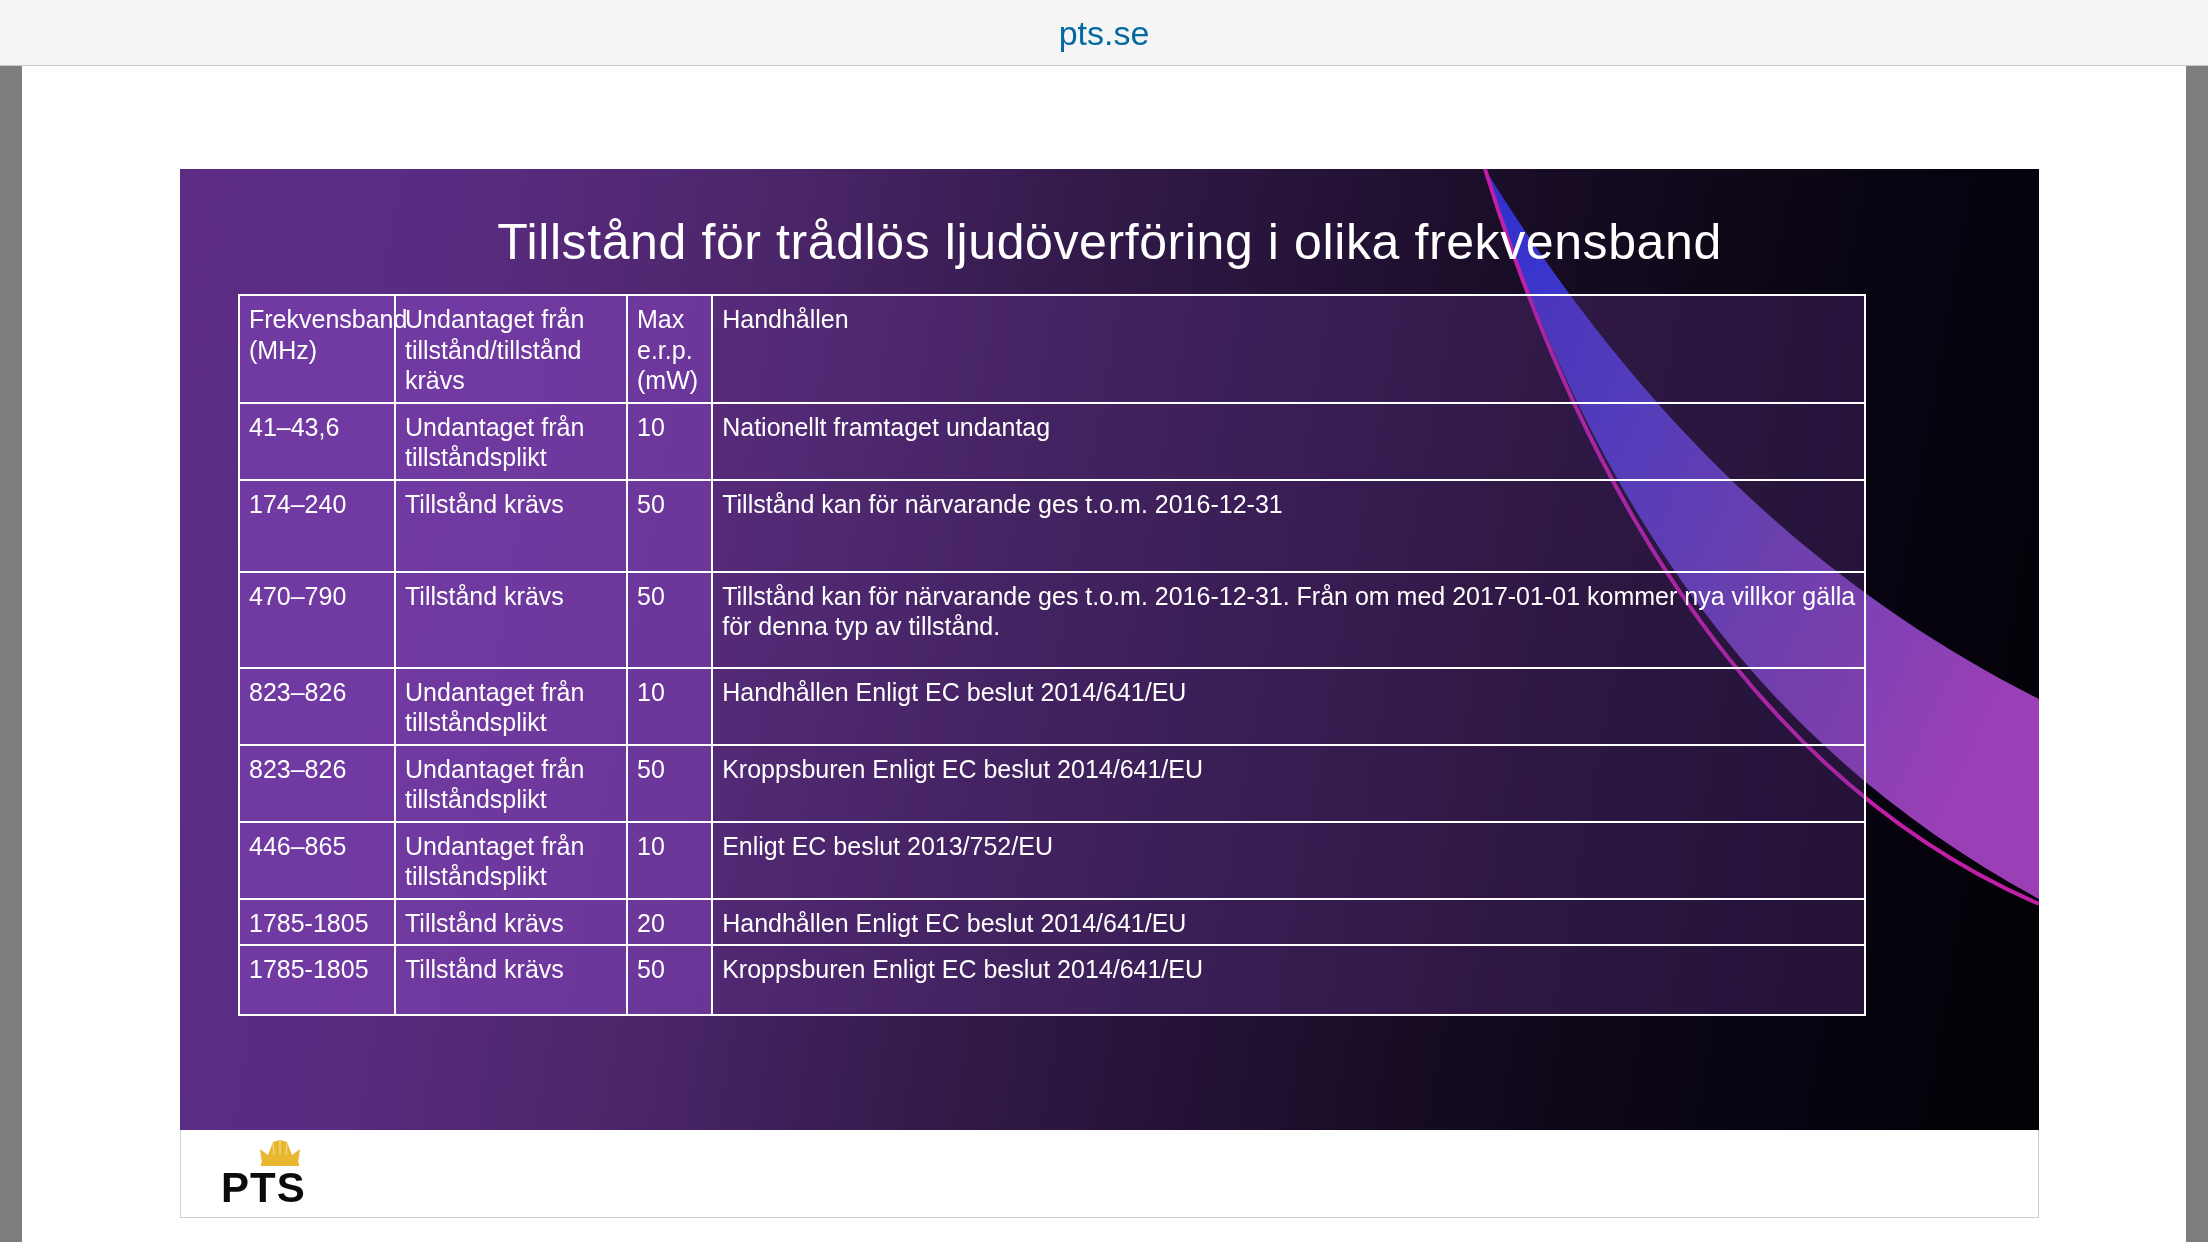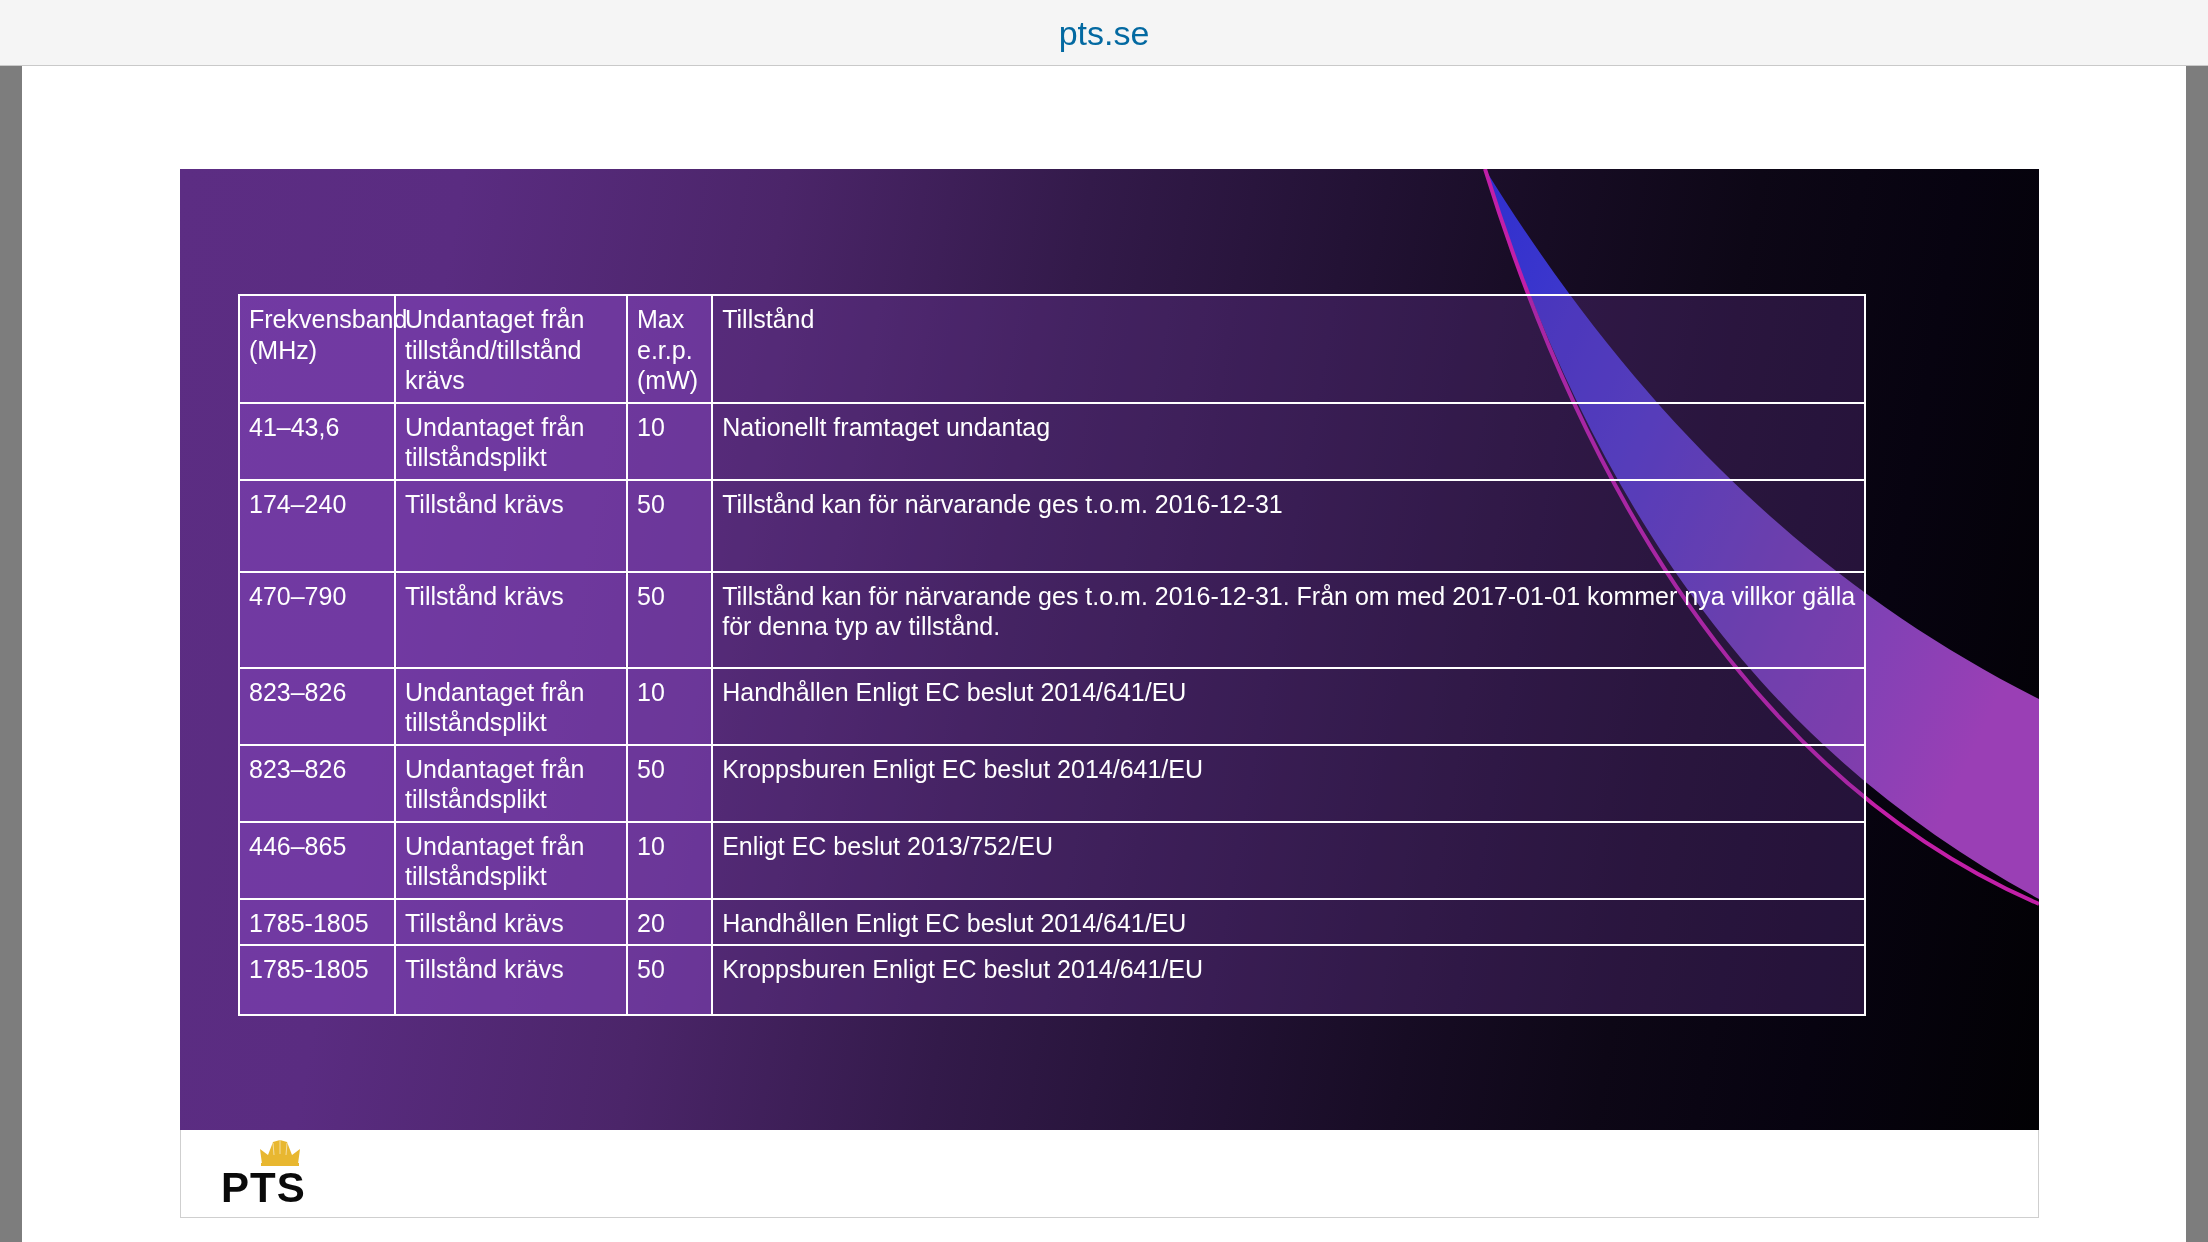--- a/index.html
+++ b/index.html
@@ -198,39 +198,40 @@
         <stop offset="62%" stop-color="#6b43b5"></stop>
         <stop offset="100%" stop-color="#9a3fb5"></stop>
       </linearGradient>
     </defs>
 
     <path d="M 1305 0 C 1460 250, 1640 420, 1859 530 L 1859 730 C 1620 600, 1430 390, 1305 0 Z" fill="url(#swooshGrad)"></path>
 
     <path d="M 1305 0 C 1435 420, 1640 640, 1859 735" fill="none" stroke="#c21fa8" stroke-width="4"></path>
   </svg>
 
+  <div id="slide-title">Tillstånd för trådlös ljudöverföring i olika frekvensband</div>
 
   <table id="freq-table">
     <thead>
       <tr class="r-head">
         <th class="col-band">
           <span>Frekvensband</span><br>
           <span>(MHz)</span>
         </th>
         <th class="col-req">
           <span>Undantaget från</span><br>
           <span>tillstånd/tillstånd krävs</span>
         </th>
         <th class="col-erp">
           <span>Max</span><br>
           <span>e.r.p.</span><br>
           <span>(mW)</span>
         </th>
         <th class="col-note">
-          <span>Tillstånd</span>
+          <span>Handhållen</span>
         </th>
       </tr>
     </thead>
     <tbody>
       <tr class="r-0">
         <td class="col-band">41–43,6</td>
         <td class="col-req">Undantaget från tillståndsplikt</td>
         <td class="col-erp">10</td>
         <td class="col-note">Nationellt framtaget undantag</td>
       </tr>

